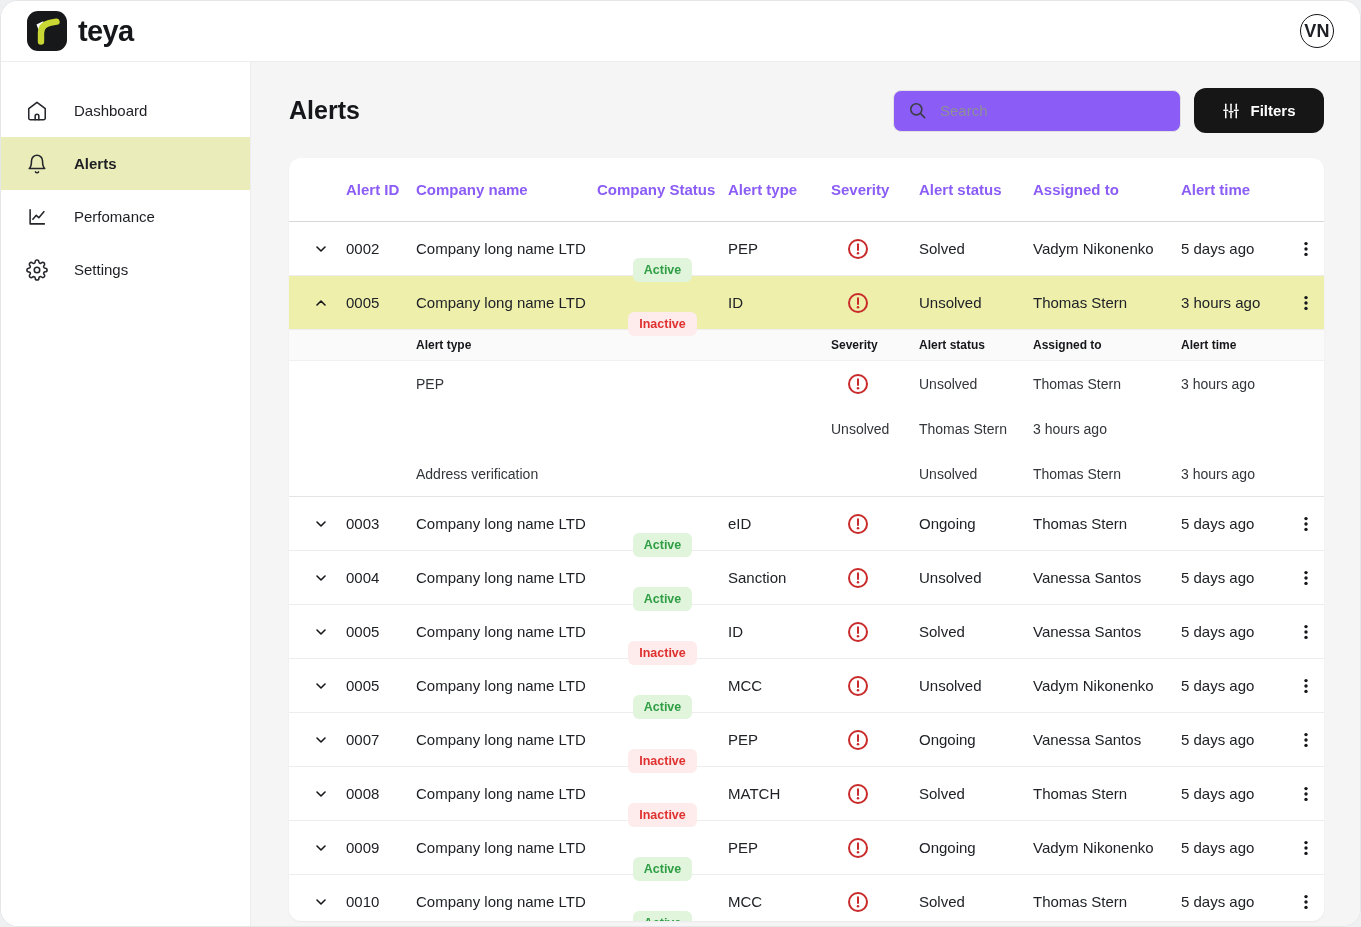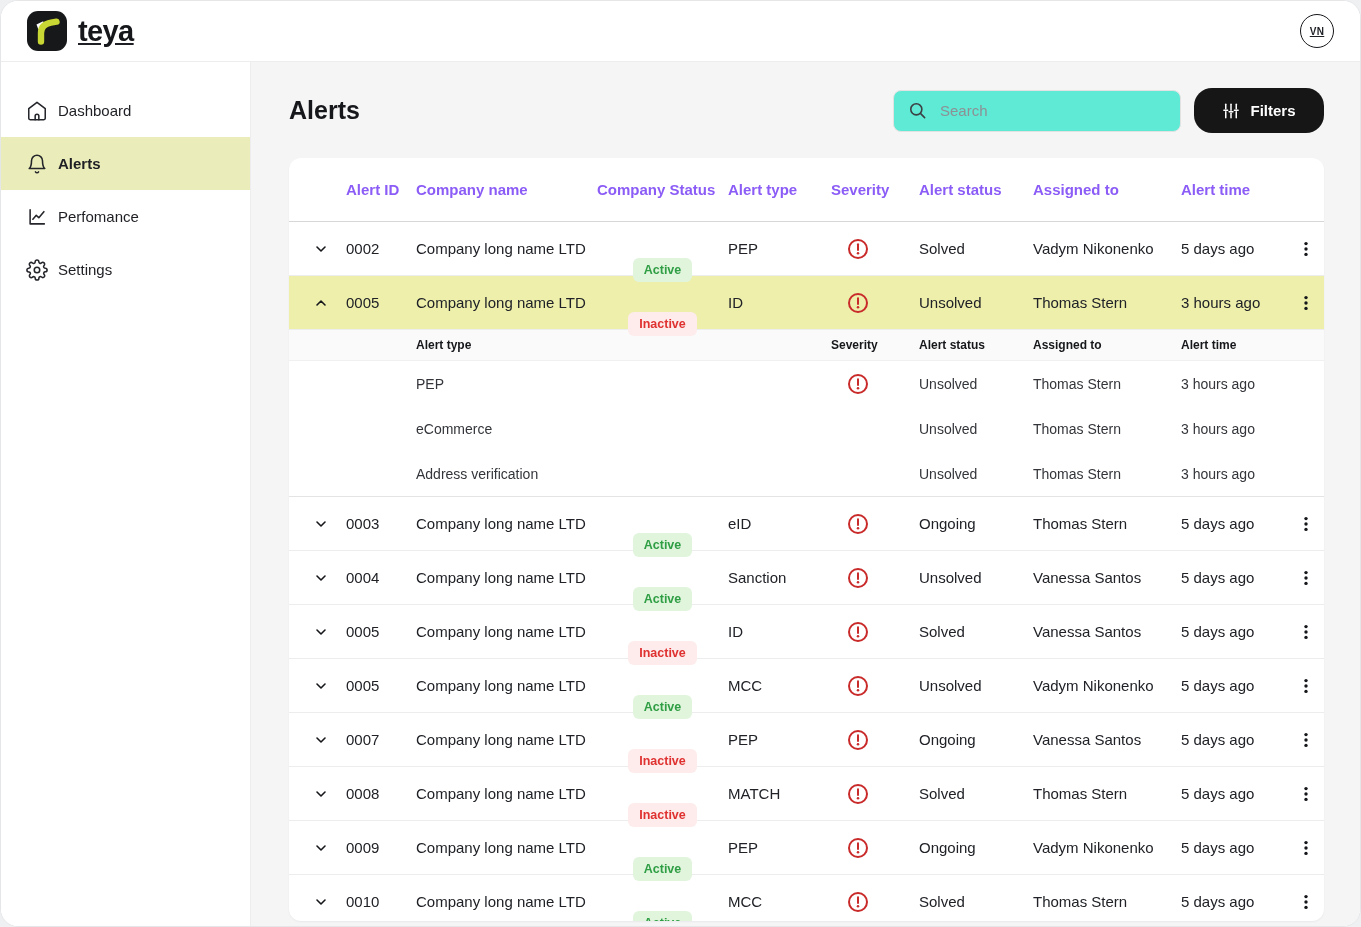--- a/index.html
+++ b/index.html
@@ -5,47 +5,47 @@
   * { box-sizing: border-box; }
   html,body { margin:0; padding:0; background:#eef0f2; }
   body { font-family:"Liberation Sans", sans-serif; }
 
   .page{ position:relative; width:1361px; height:927px; background:#fff;
     border:1px solid #e5e6e8; border-radius:18px; overflow:hidden;
     display:flex; flex-direction:column; color:#1e1f24; }
 
   
   .topbar{ flex:0 0 61px; display:flex; align-items:center; padding:0 26px;
-    border-bottom:1px solid #ededed; background:#fff;text-decoration:underline; }
+    border-bottom:1px solid #ededed; background:#fff; }
   .logo{ display:flex; align-items:center; gap:11px; cursor:pointer; }
   .logo-word{ font-size:29px; font-weight:700; letter-spacing:-0.6px; color:#16171b; }
   .avatar{ margin-left:auto; width:34px; height:34px; border:1.6px solid #16171b;
     border-radius:50%; display:flex; align-items:center; justify-content:center;
-    font-size:10px; font-weight:600; letter-spacing:.3px; background:#fff; cursor:pointer; }
+    font-size:18px; font-weight:600; letter-spacing:.3px; background:#fff; cursor:pointer; }
 
   
   .app-body{ flex:1; display:flex; min-height:0; }
   .sidebar{ flex:0 0 250px; border-right:1px solid #ededed; padding-top:22px; background:#fff; }
-  .nav-item{ height:53px; display:flex; align-items:center; gap:10px; padding:0 25px;
+  .nav-item{ height:53px; display:flex; align-items:center; gap:26px; padding:0 25px;
     font-size:15px; cursor:pointer; color:#1e1f24; }
   .nav-item.active{ background:var(--sidebar-active-bg,#eaedb9); font-weight:700; }
   .iwrap{ display:flex; align-items:center; }
 
   .main{ flex:1; background:#f5f5f6; padding:26px 36px 5px 38px;
     display:flex; flex-direction:column; min-width:0; }
   .main-header{ display:flex; align-items:center; justify-content:space-between; margin-bottom:25px; }
   h1{ margin:0; font-size:25px; font-weight:700; color:#16171b; }
   .controls{ display:flex; align-items:center; gap:13px; }
-  .search{ width:288px; height:42px; background:#5eead4; border:1px solid #e2e2e2; border-radius:8px;
+  .search{ width:288px; height:42px; background:#8b5cf6; border:1px solid #e2e2e2; border-radius:8px;
     display:flex; align-items:center; gap:11px; padding:0 14px; }
   .search input{ border:0; outline:0; flex:1; font-size:15px; font-family:inherit;
     color:#1e1f24; background:transparent; }
   .search input::placeholder{ color:#8d9095; }
   .filters{ height:45px; min-width:130px; padding:0 22px; background:var(--filters-button-bg,#161616);
-    color:#fff; border:0; border-radius:18px; display:flex; align-items:center; justify-content:center;
+    color:#fff; border:0; border-radius:12px; display:flex; align-items:center; justify-content:center;
     gap:10px; font-size:15px; font-weight:600; font-family:inherit; cursor:pointer; }
 
   
   .card{ background:#fff; border-radius:12px; flex:1; overflow:hidden;
     display:flex; flex-direction:column; box-shadow:0 1px 2px rgba(16,24,40,.05); }
   .grid{ display:grid; grid-template-columns:57px 70px 181px 131px 103px 88px 114px 148px 105px 40px;
     align-items:center; }
   .thead{ flex:0 0 64px; height:64px; border-bottom:1px solid #d7d7d7;
     font-size:15px; font-weight:700; color:#8b5cf6; }
   .trow{ flex:0 0 54px; height:54px; border-bottom:1px solid #ededed; font-size:15px; color:#202227; cursor:pointer; }
@@ -276,21 +276,20 @@
                     </svg>
                   </span>
                 </div>
      <div class="cell">Unsolved</div>
      <div class="cell">Thomas Stern</div>
      <div class="cell">3 hours ago</div>
      <div class="cell"></div>
    </div>
    <div class="sub-grid sub-row">
      <div class="cell"></div>
-     <div class="cell">eCommerce</div>
      <div class="cell c-sev"></div>
      <div class="cell">Unsolved</div>
      <div class="cell">Thomas Stern</div>
      <div class="cell">3 hours ago</div>
      <div class="cell"></div>
    </div>
    <div class="sub-grid sub-row">
      <div class="cell"></div>
      <div class="cell">Address verification</div>
      <div class="cell c-sev"></div>

